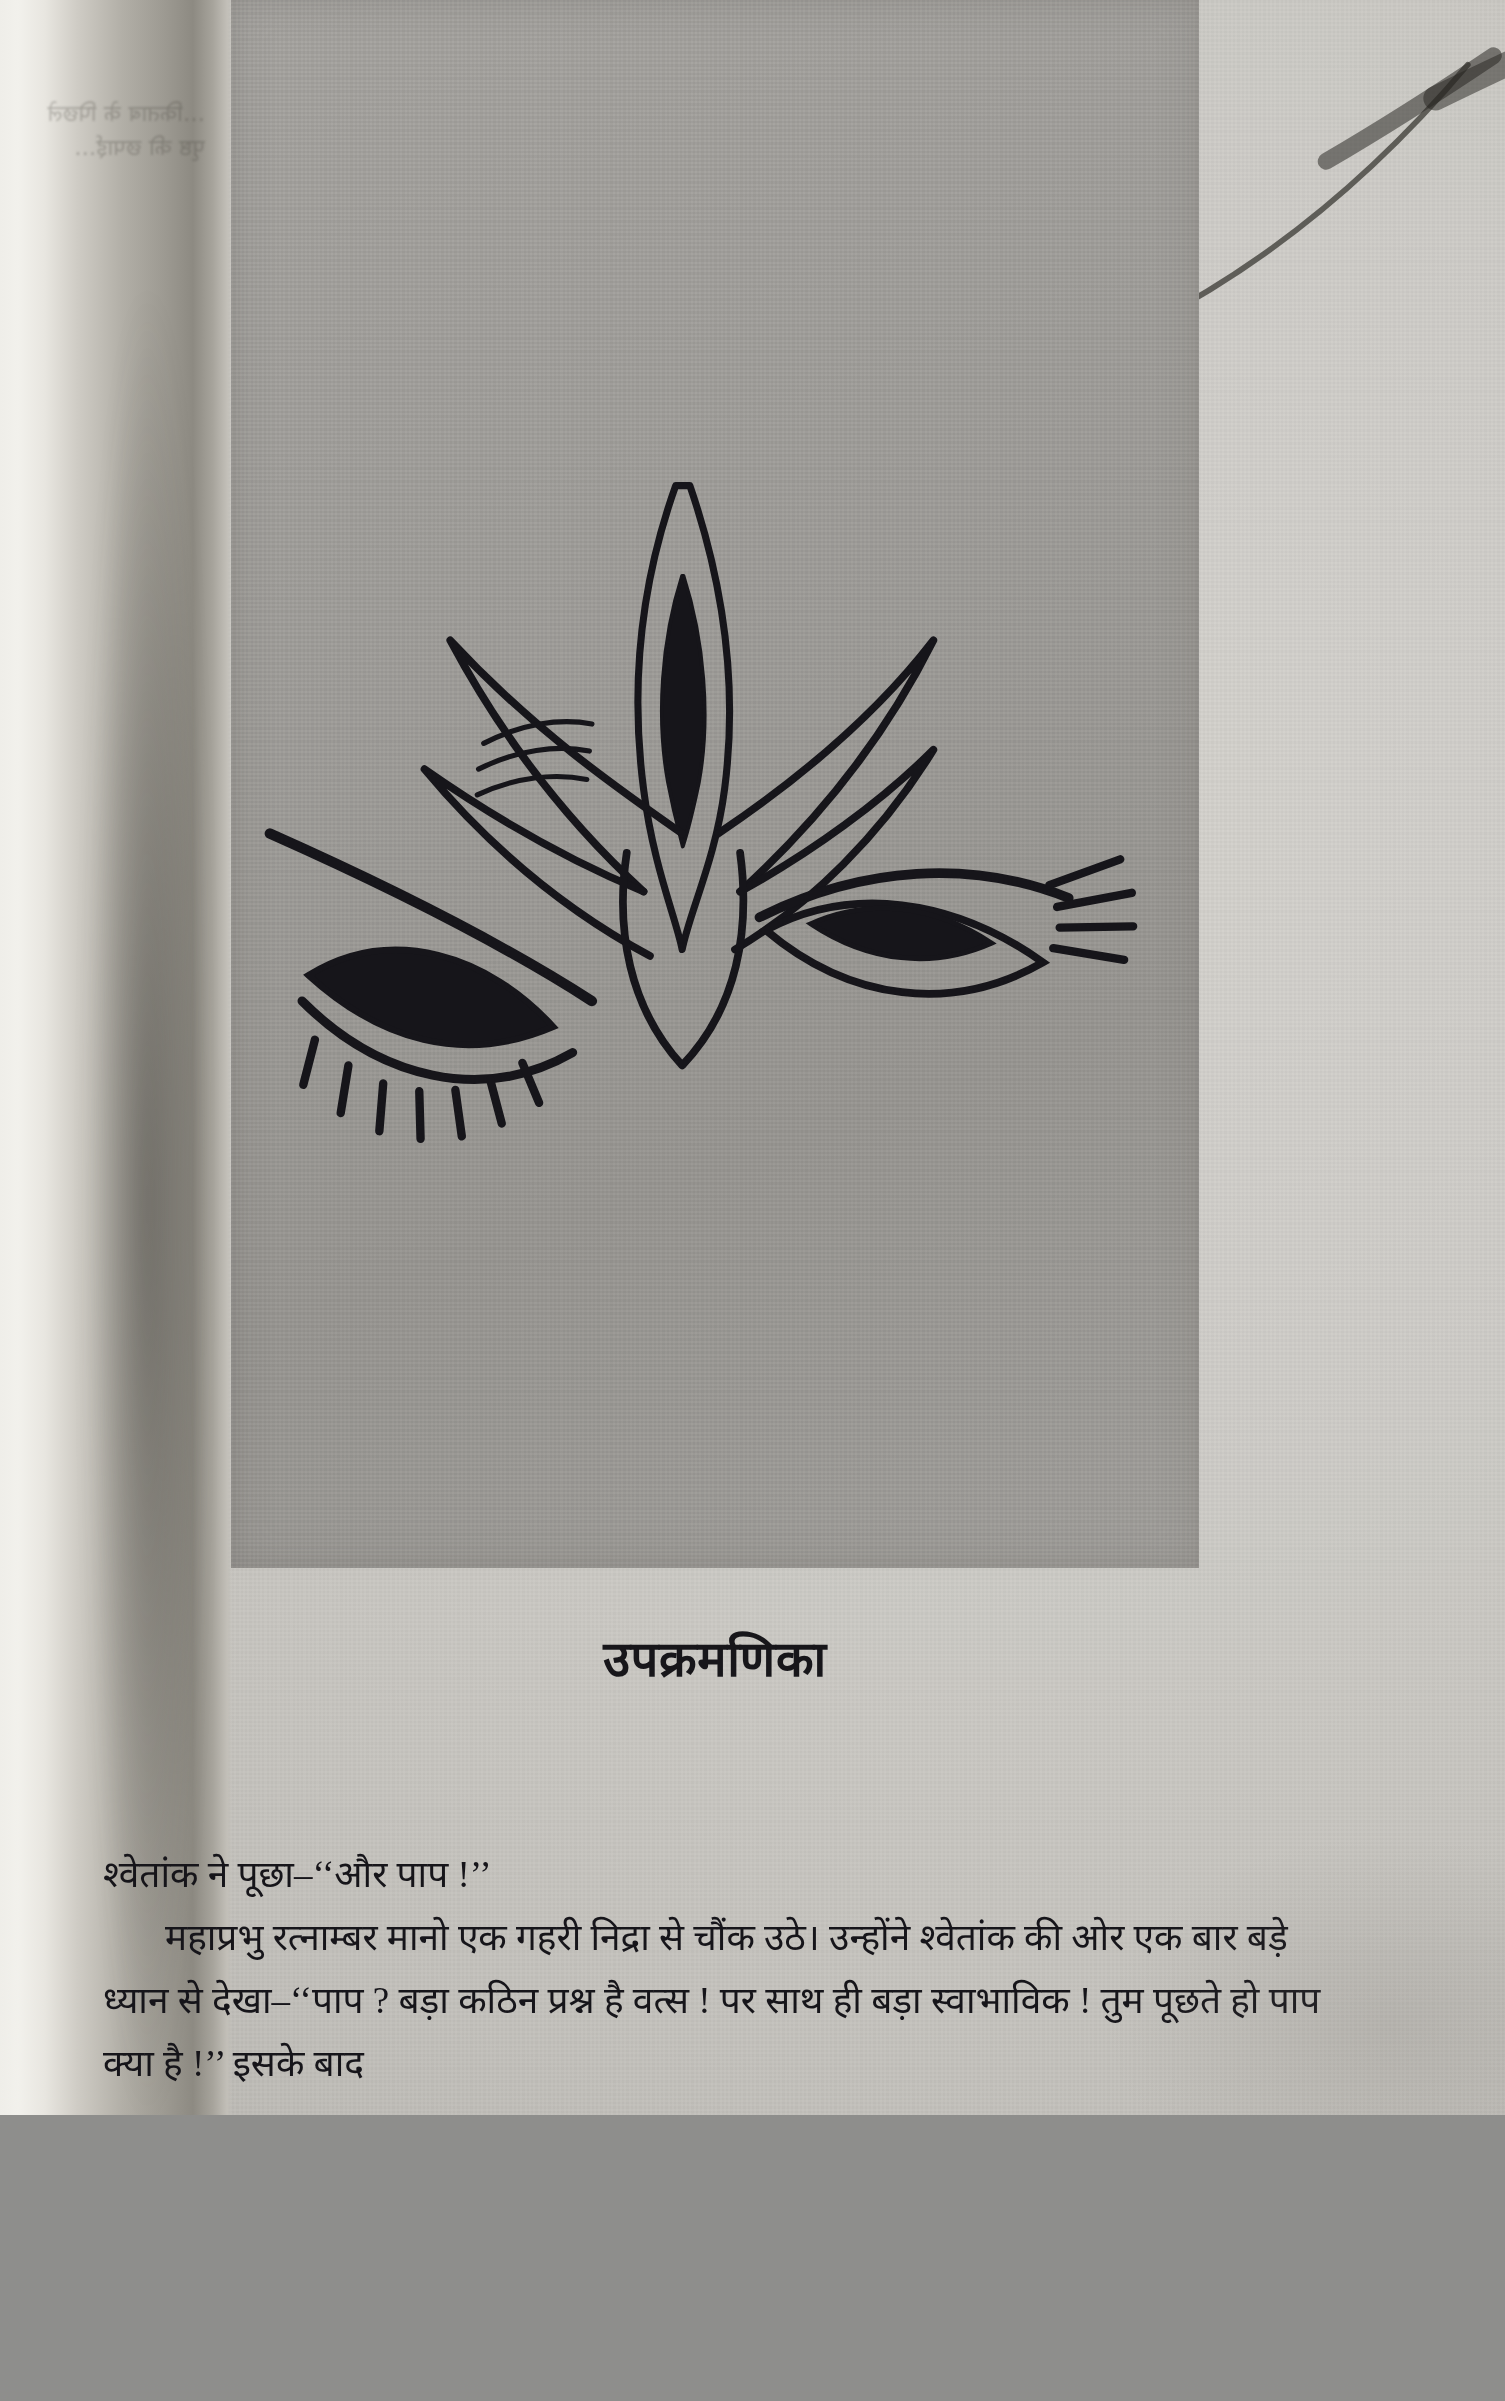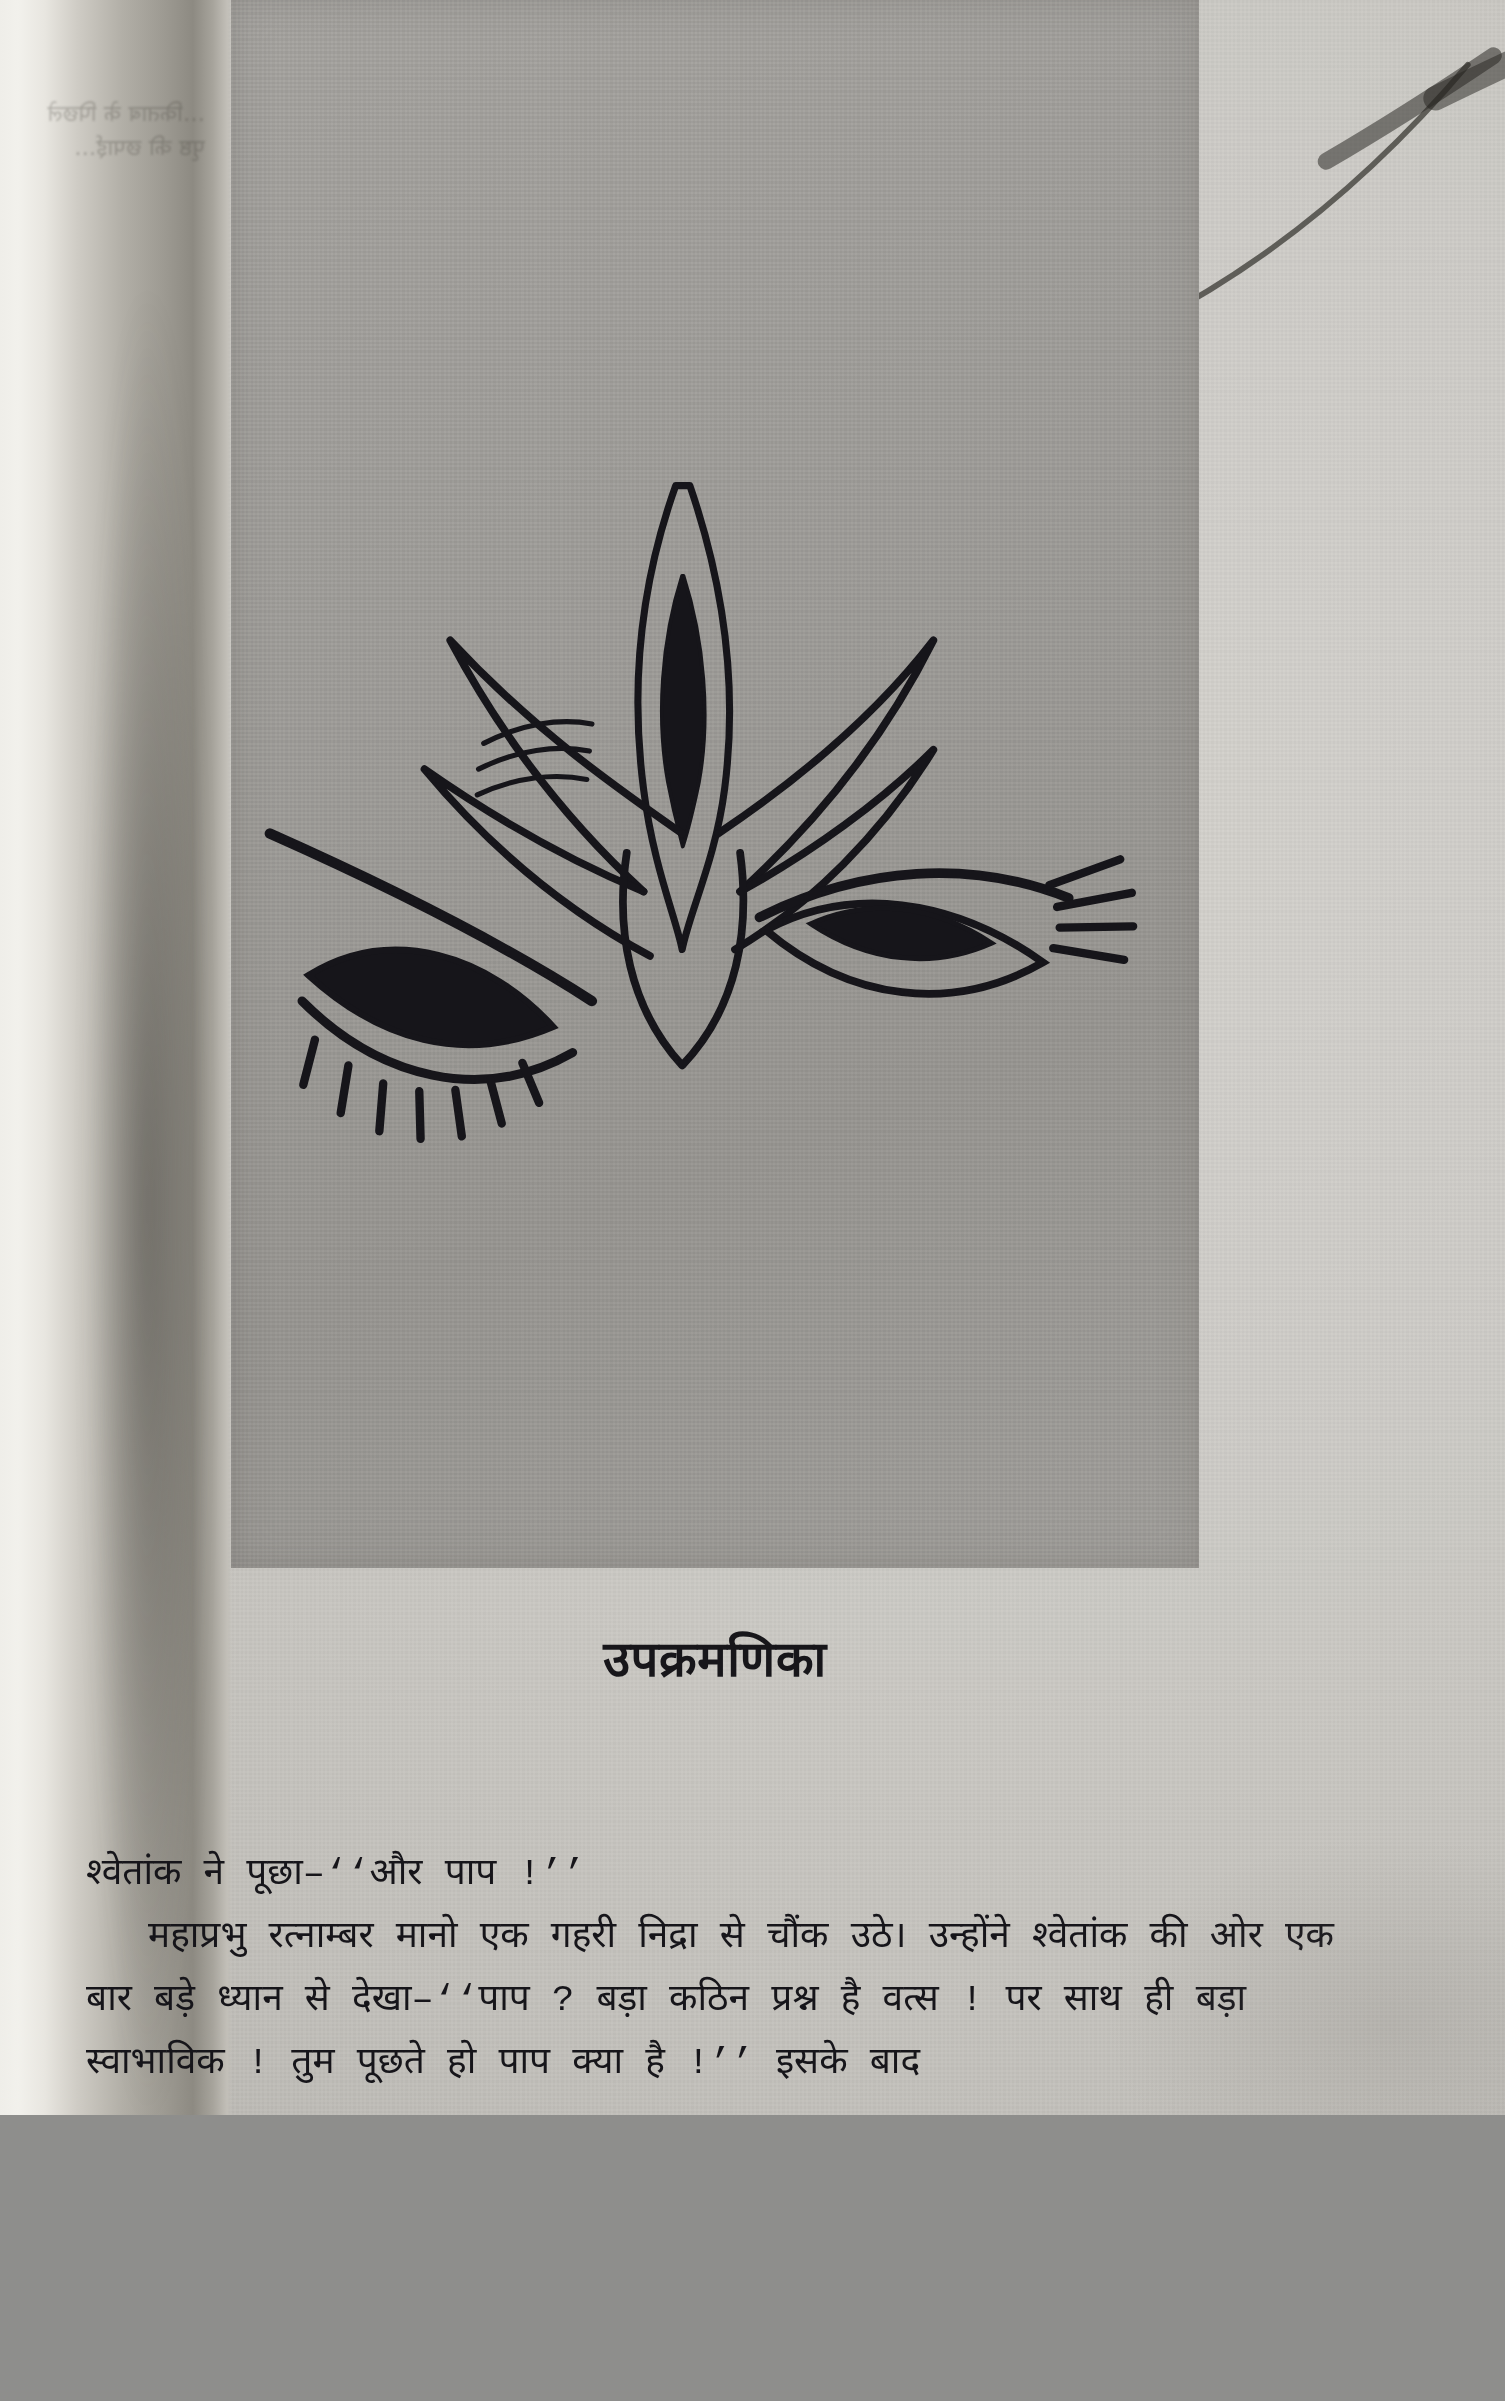--- a/index.html
+++ b/index.html
@@ -108,24 +108,24 @@
     width: 968px;
     text-align: center;
     font-family: "DejaVu Sans", sans-serif;
     font-weight: 700;
     font-size: 49px;
     letter-spacing: 0.6px;
     color: #17161a;
   }
   .body {
     position: absolute;
-    left: 86px;
+    left: 103px;
     top: 1843px;
     width: 1250px;
-    font-family: Liberation Mono, monospace;
+    font-family: Liberation Serif, serif;
     font-size: 37px;
     line-height: 63px;
     color: #16151a;
   }
   .body p { margin: 0; }
   .body .indent { text-indent: 62px; }
 
   .footer {
     position: absolute;
     left: 103px;

